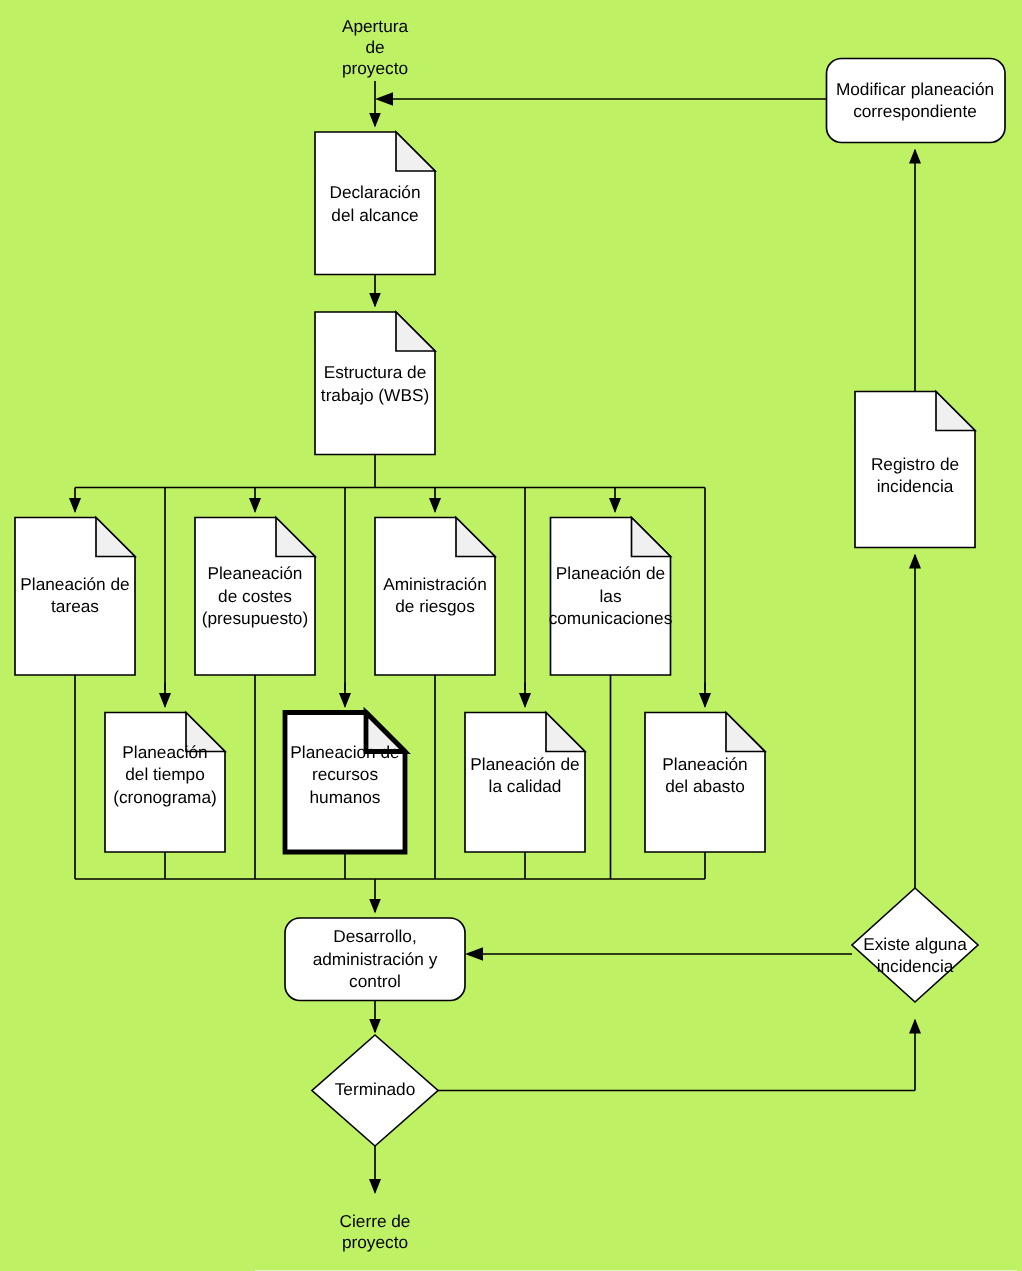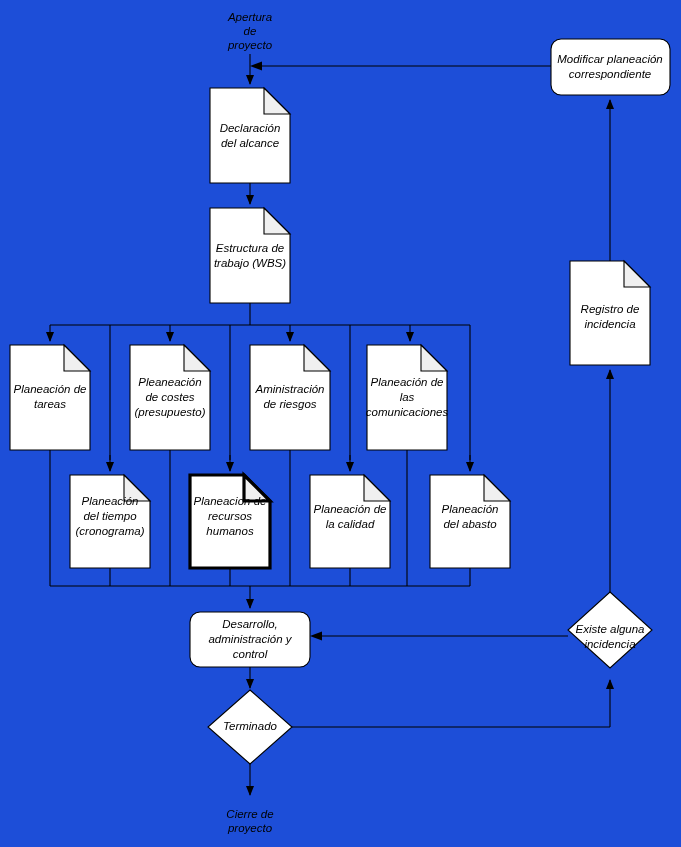--- a/index.html
+++ b/index.html
@@ -7,23 +7,22 @@
     padding: 0;
     background: #ffffff;
   }
   body {
     font-family: "Liberation Sans", sans-serif;
   }
   #canvas {
     position: relative;
     width: 681px;
     height: 847px;
-    background: #1d4ed8;
+    background: #bef264;
     overflow: hidden;
-    font-style: italic;
   }
   svg#diagram {
     display: block;
     width: 681px;
     height: 847px;
   }
   .node-text {
     font-family: "Liberation Sans", sans-serif;
     font-size: 11.5px;
     fill: #000000;

